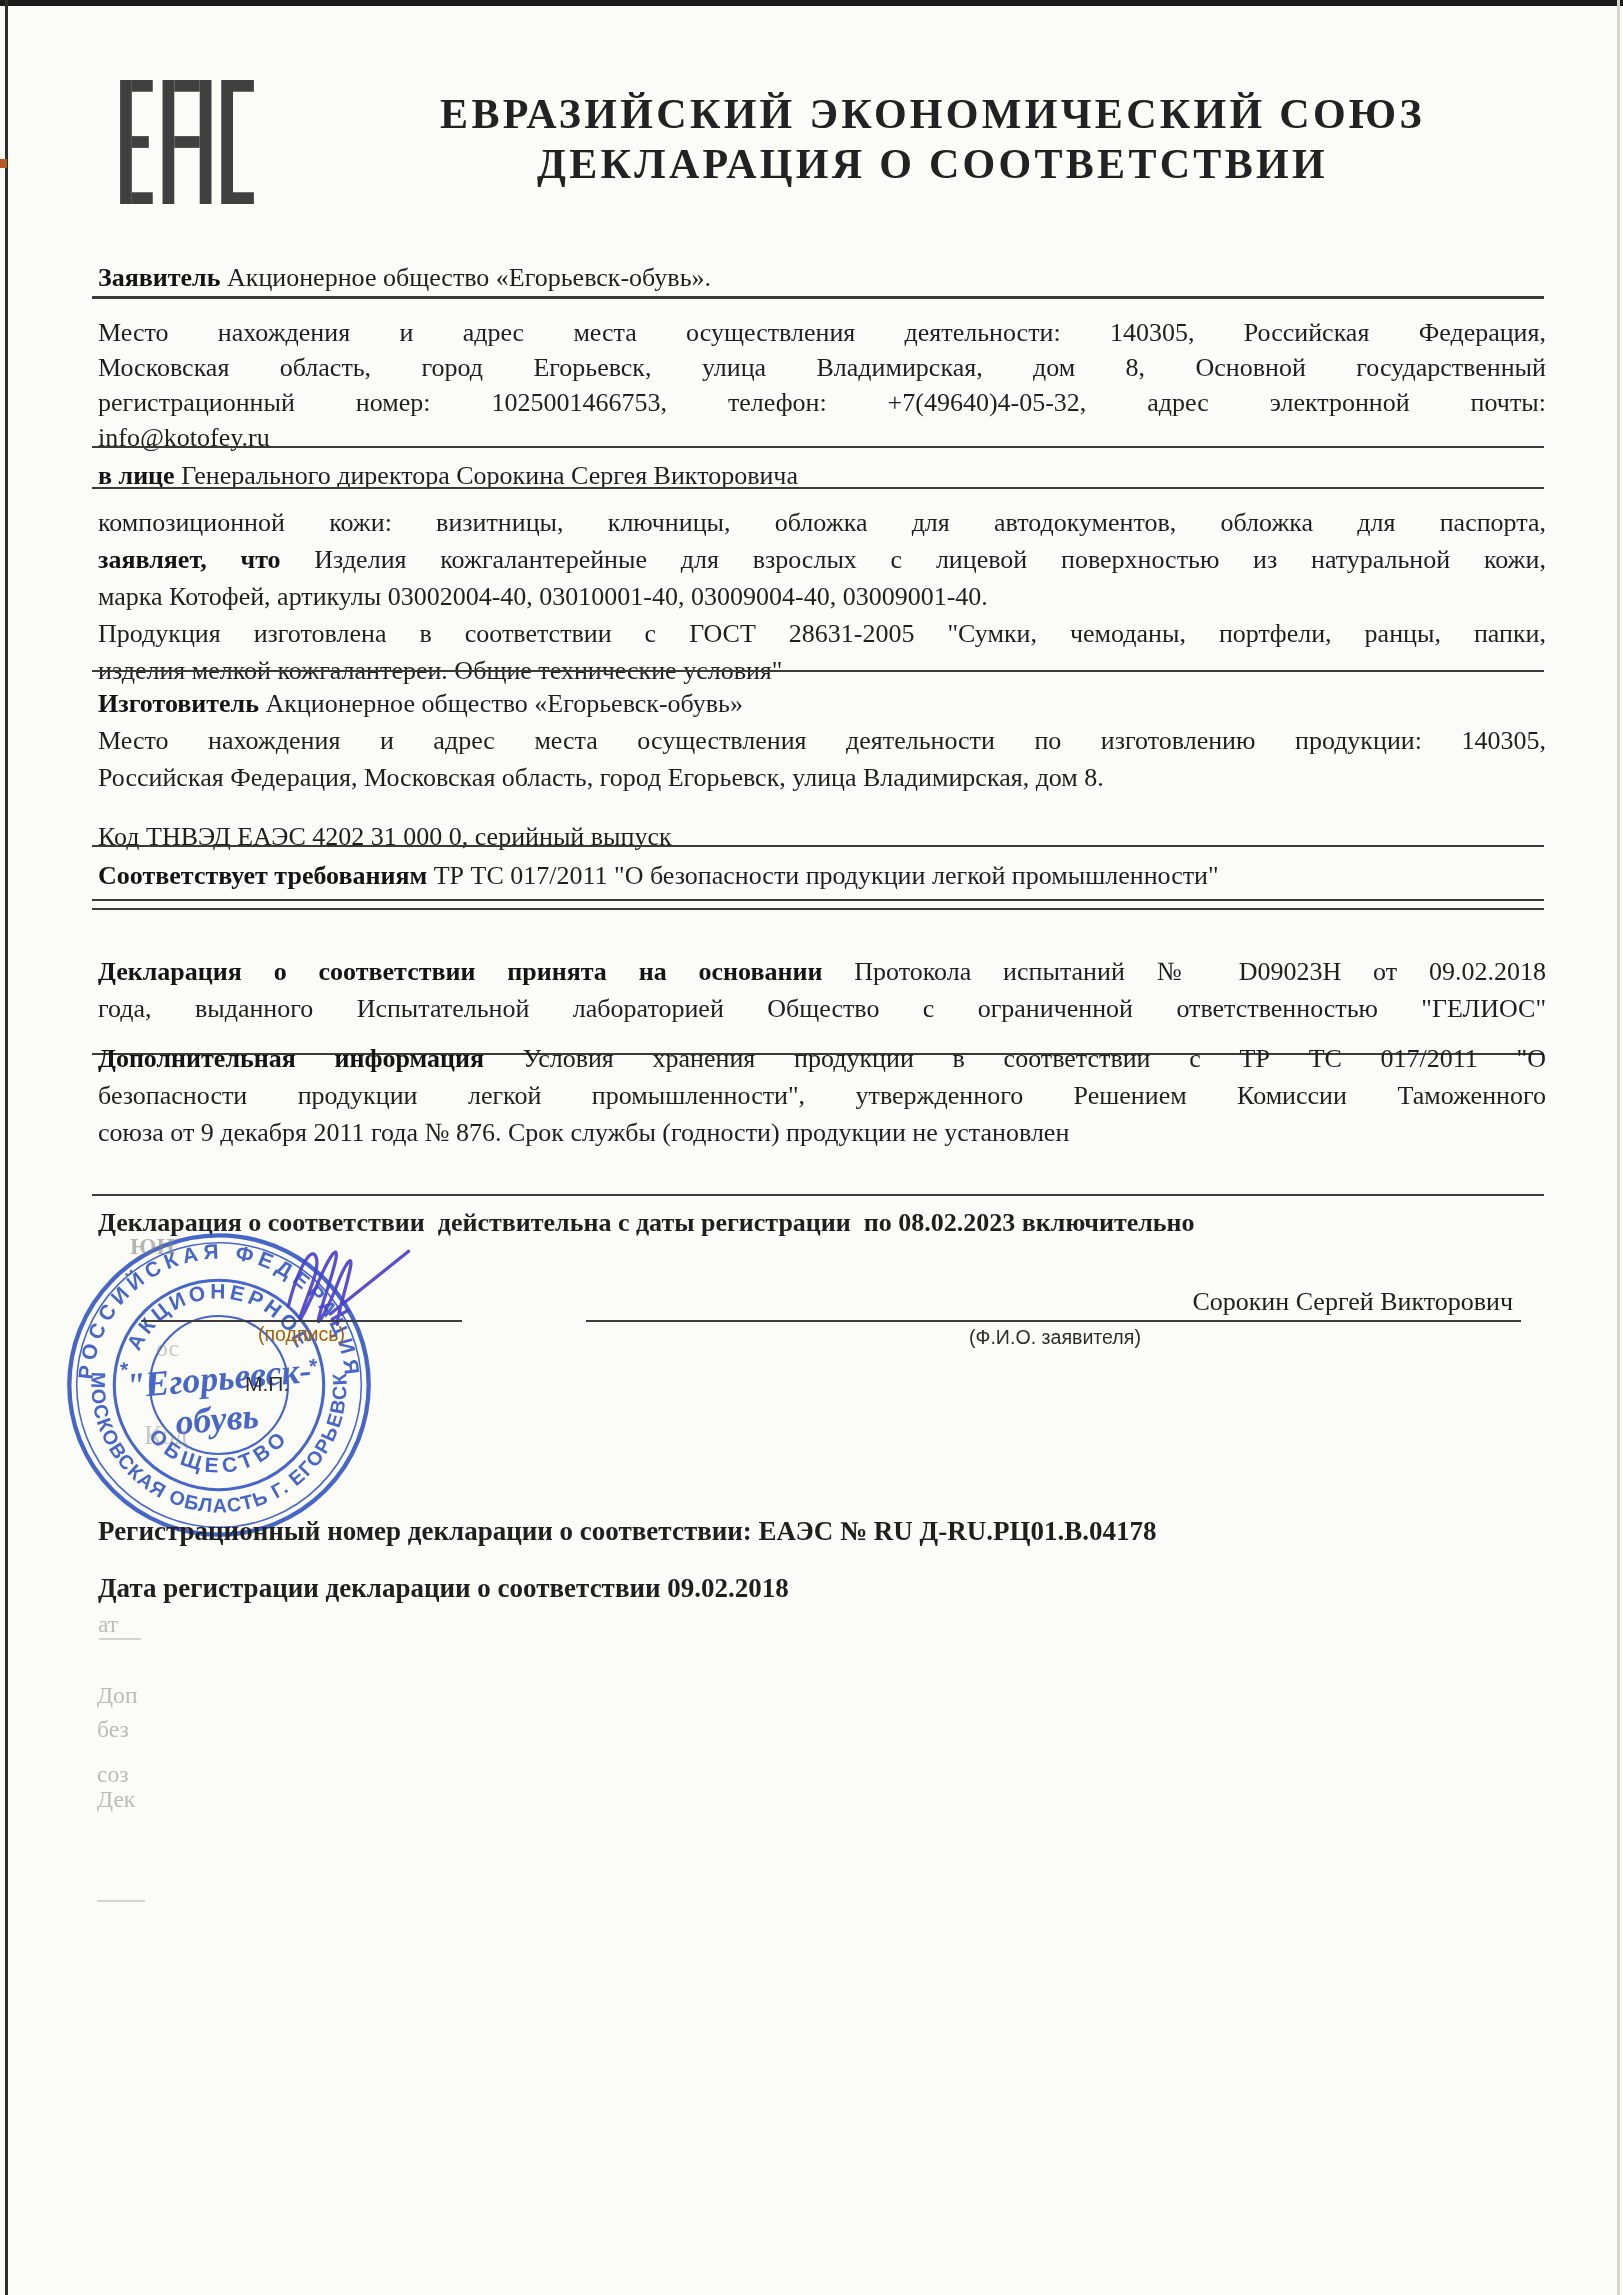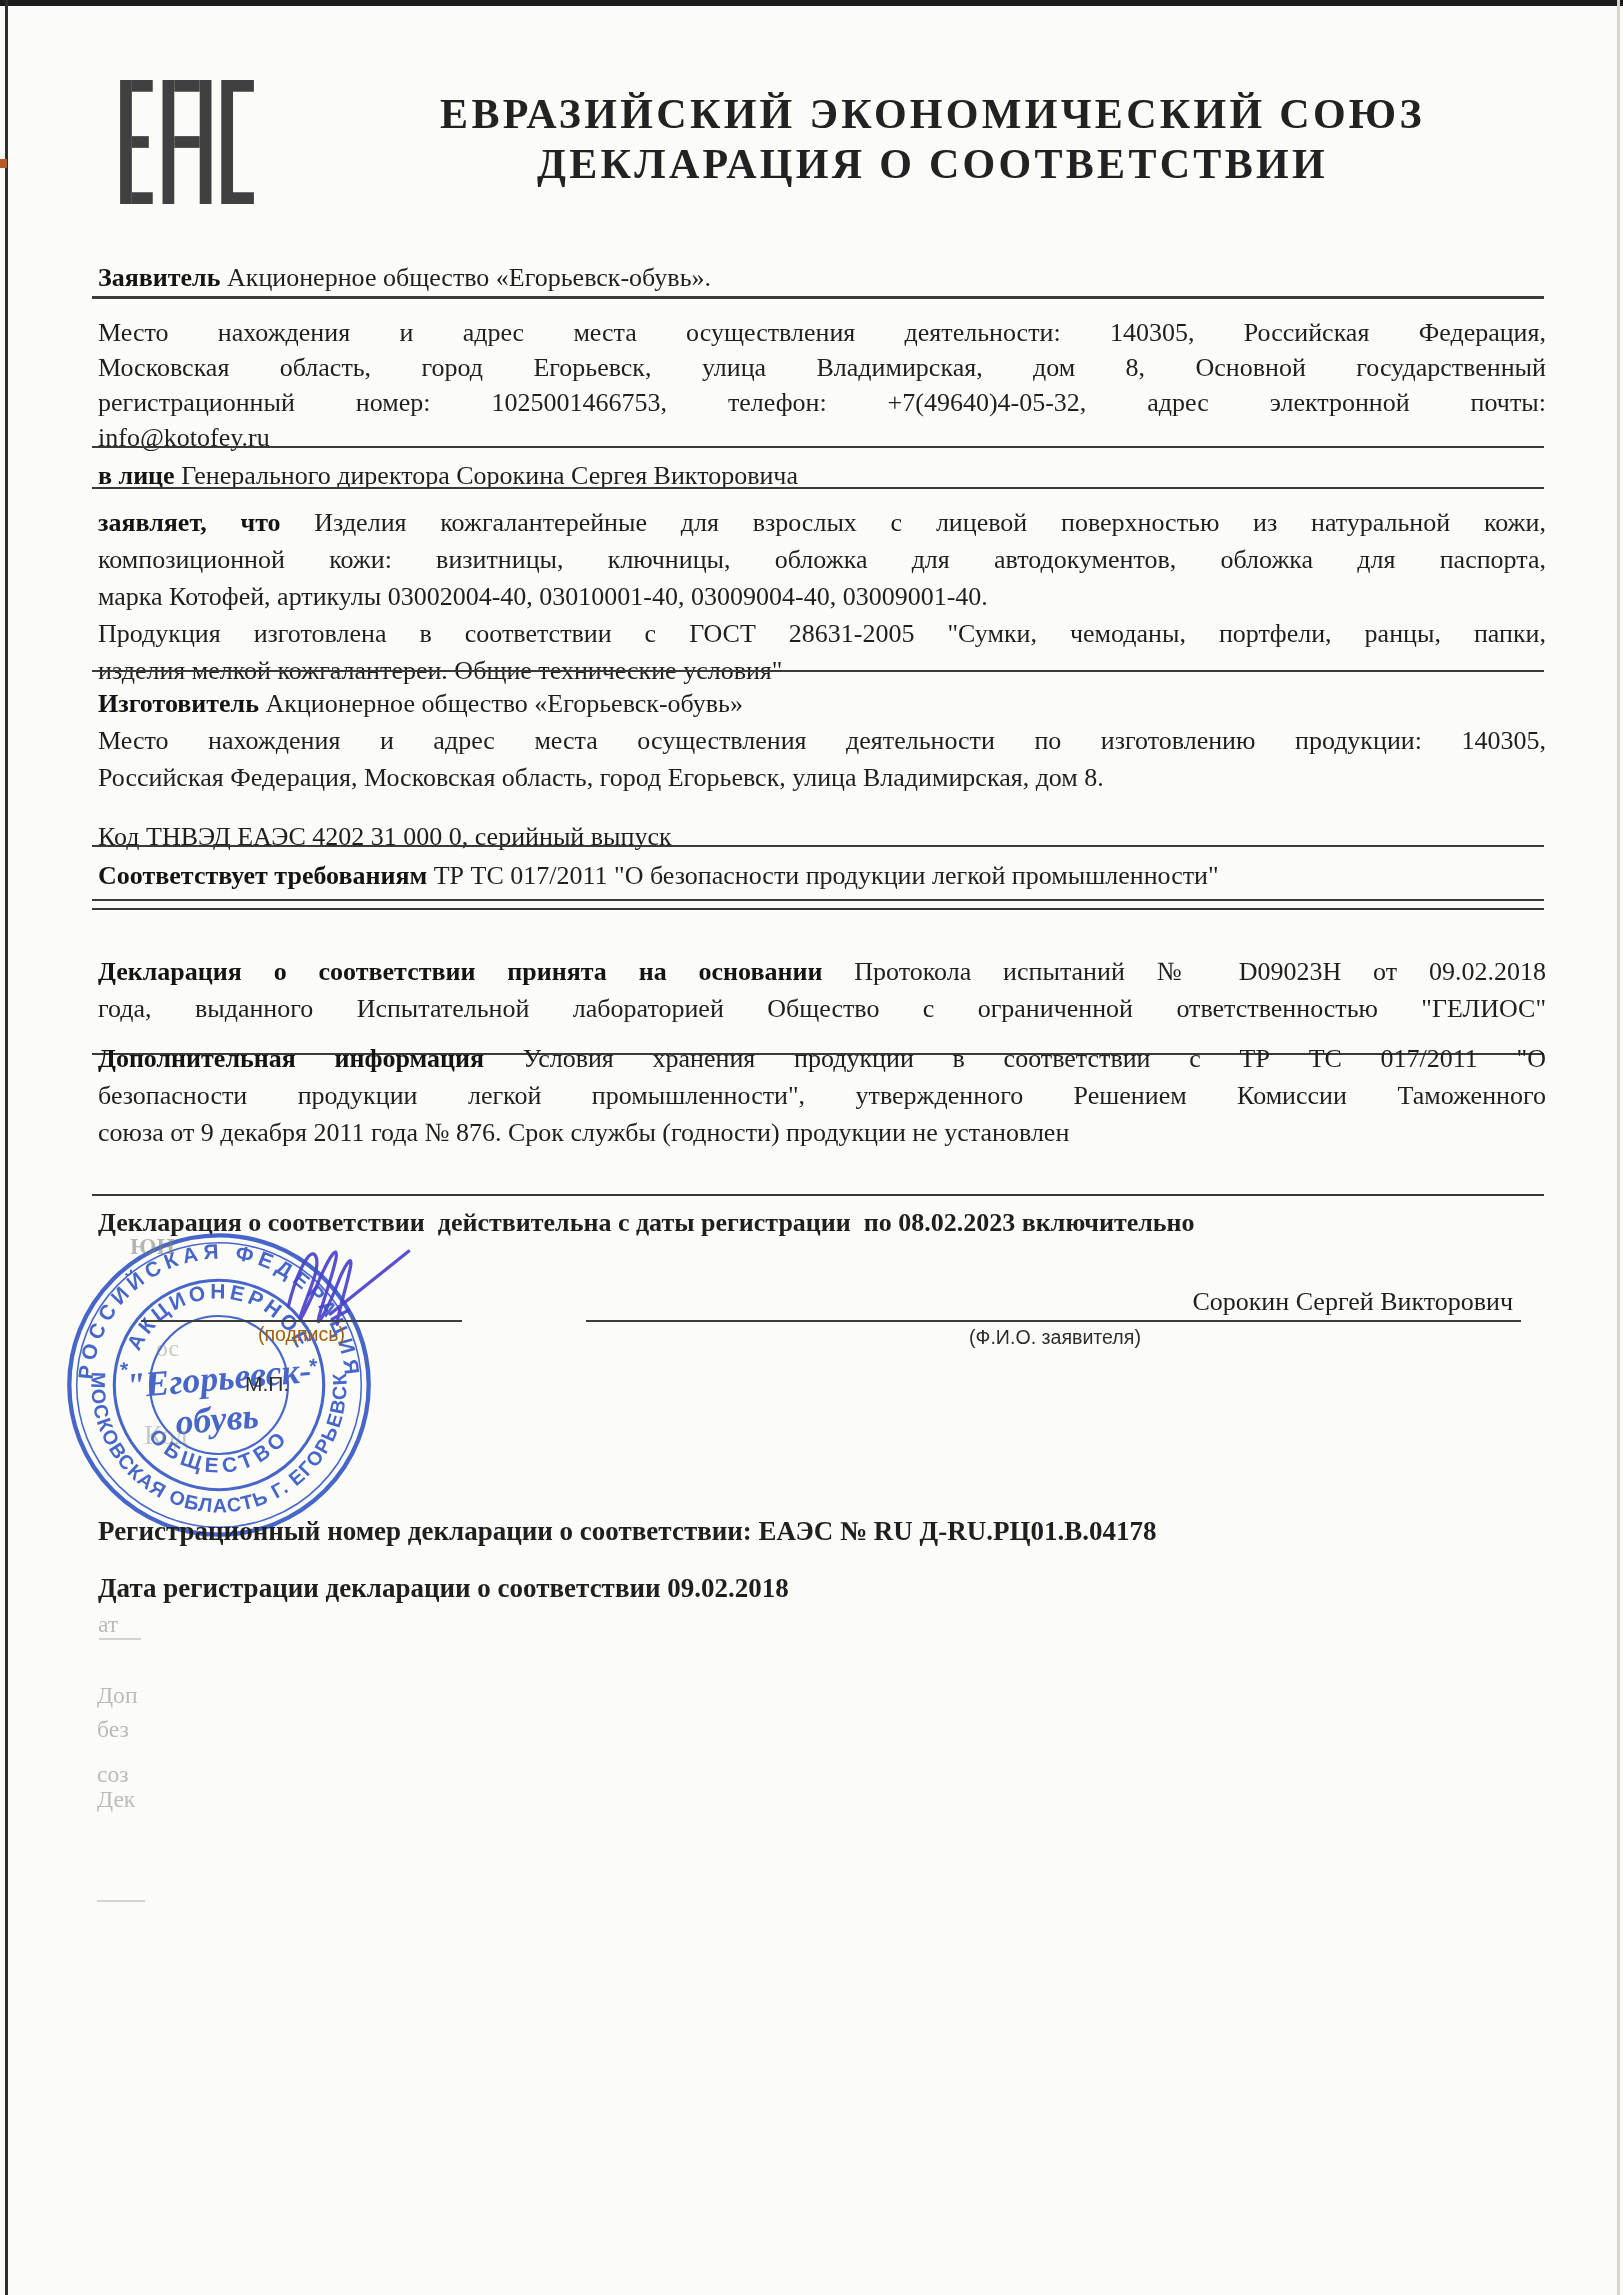--- a/index.html
+++ b/index.html
@@ -84,25 +84,25 @@
   </div>
   <div class="rule" style="top:446px;"></div>
 
   <div class="block ll" style="top:457px;">
     <b>в лице</b>
     <span>Генерального директора Сорокина Сергея Викторовича</span>
   </div>
   <div class="rule" style="top:487px;"></div>
 
   <div class="block" style="top:504px;">
+    <div class="jl">композиционной кожи: визитницы, ключницы, обложка для автодокументов, обложка для паспорта,</div>
     <div class="jl">
       <b>заявляет, что</b>
       <span>Изделия кожгалантерейные для взрослых с лицевой поверхностью из натуральной кожи,</span>
     </div>
-    <div class="jl">композиционной кожи: визитницы, ключницы, обложка для автодокументов, обложка для паспорта,</div>
     <div class="ll">марка Котофей, артикулы 03002004-40, 03010001-40, 03009004-40, 03009001-40.</div>
     <div class="jl">Продукция изготовлена в соответствии с ГОСТ 28631-2005 "Сумки, чемоданы, портфели, ранцы, папки,</div>
     <div class="ll">изделия мелкой кожгалантереи. Общие технические условия"</div>
   </div>
   <div class="rule" style="top:670px;"></div>
 
   <div class="block" style="top:685px;">
     <div class="ll">
       <b>Изготовитель</b>
       <span>Акционерное общество «Егорьевск-обувь»</span>

